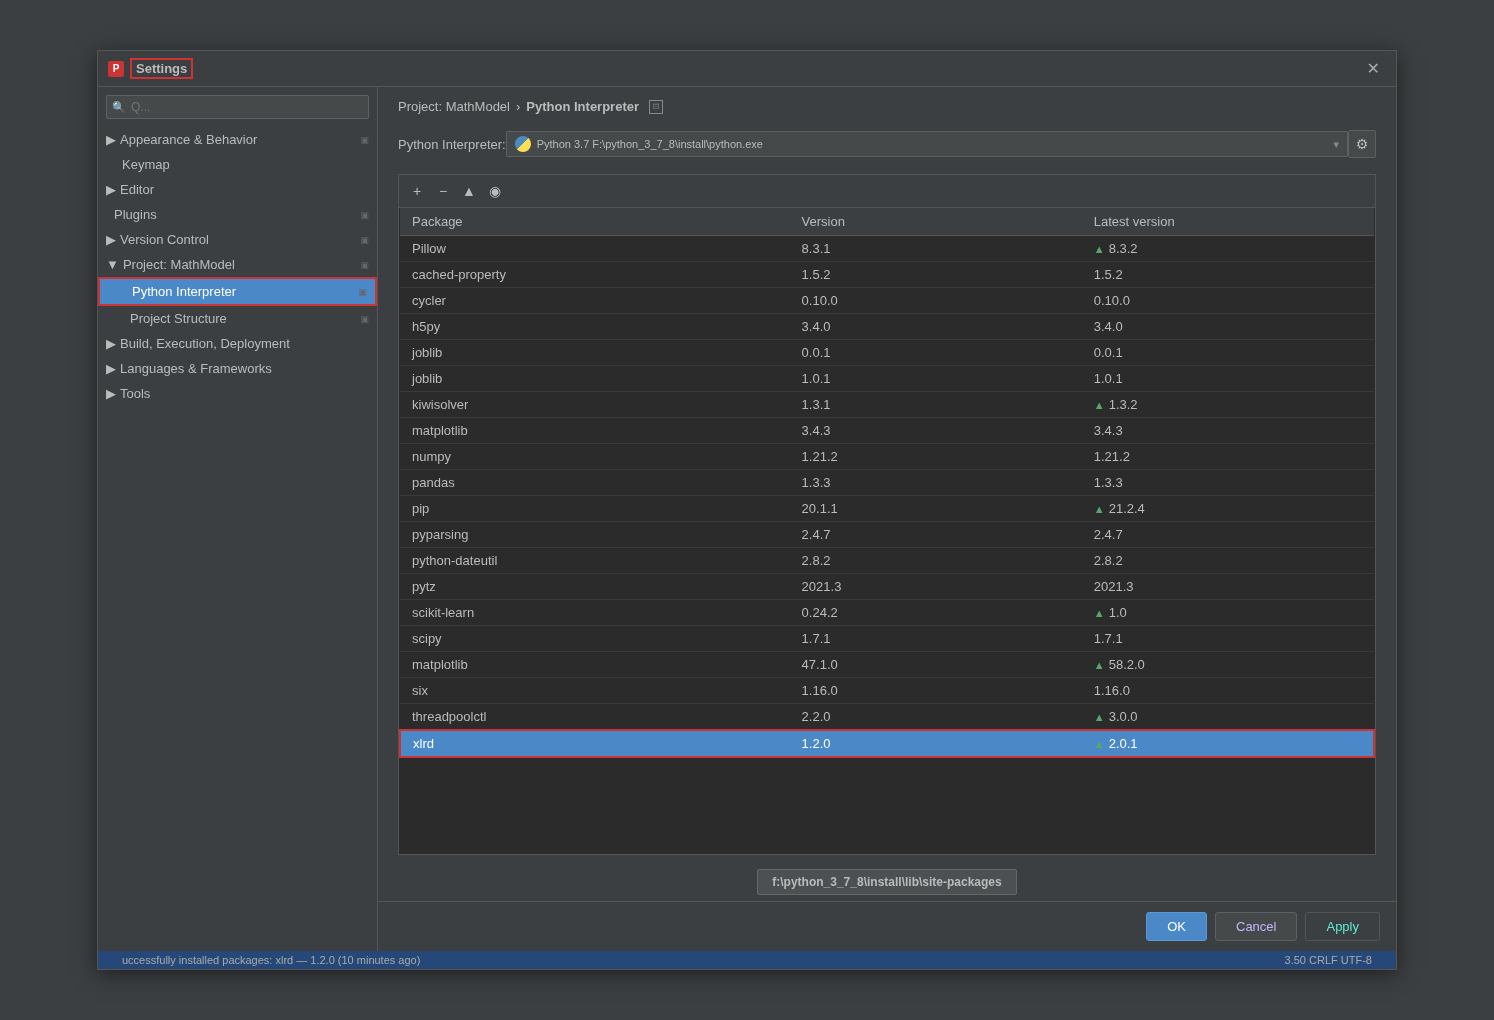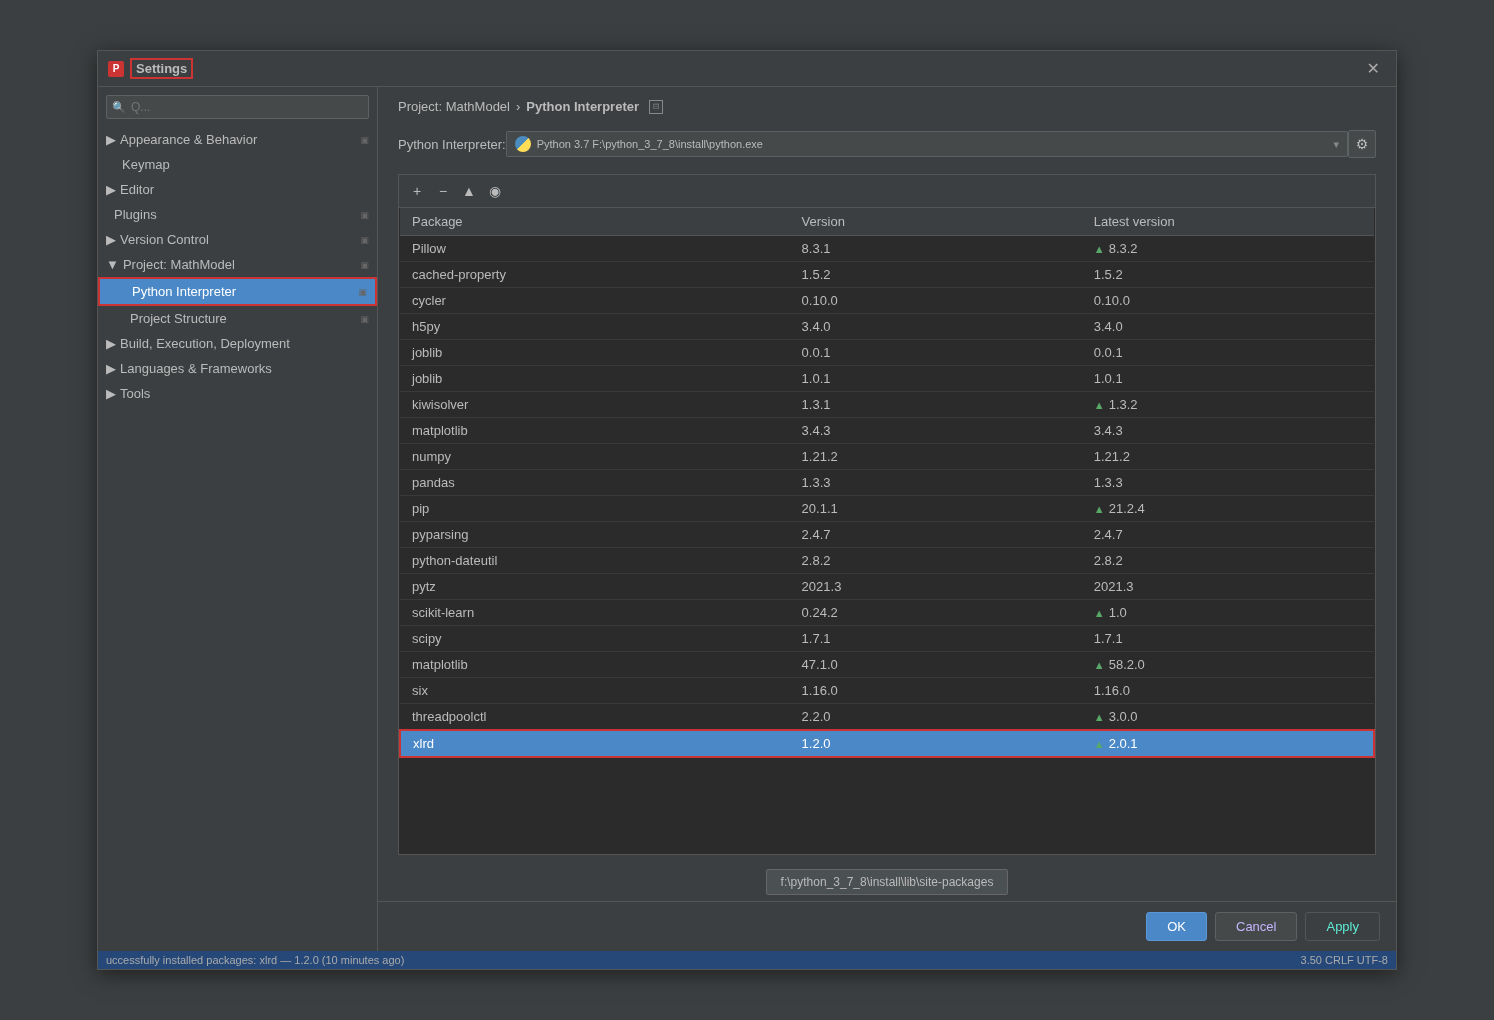--- a/index.html
+++ b/index.html
@@ -288,20 +288,21 @@
       display: flex;
       justify-content: center;
     }
     .tooltip-content {
       background: #4b5052;
       border: 1px solid #666;
       padding: 5px 14px;
       color: #bbbbbb;
       font-size: 12px;
       border-radius: 2px;
+      font-weight: bold;
     }
     
     .bottom-bar {
       display: flex;
       align-items: center;
       justify-content: flex-end;
       padding: 10px 16px;
       gap: 8px;
       border-top: 1px solid #555;
       background: #3c3f41;
@@ -324,21 +325,21 @@
       border: 1px solid #5c6164;
     }
     .btn-disabled {
       background: #3c3f41;
       color: #5eead4;
       border: 1px solid #555;
       cursor: default;
     }
     .status-bottom {
       background: #264878;
-      padding: 3px 8px;
+      padding: 3px 24px;
       color: #aaa;
       font-size: 11px;
       display: flex;
       align-items: center;
       justify-content: space-between;
     }
     .col-package { width: 40%; }
     .col-version { width: 30%; }
     .col-latest { width: 30%; }
   </style>

